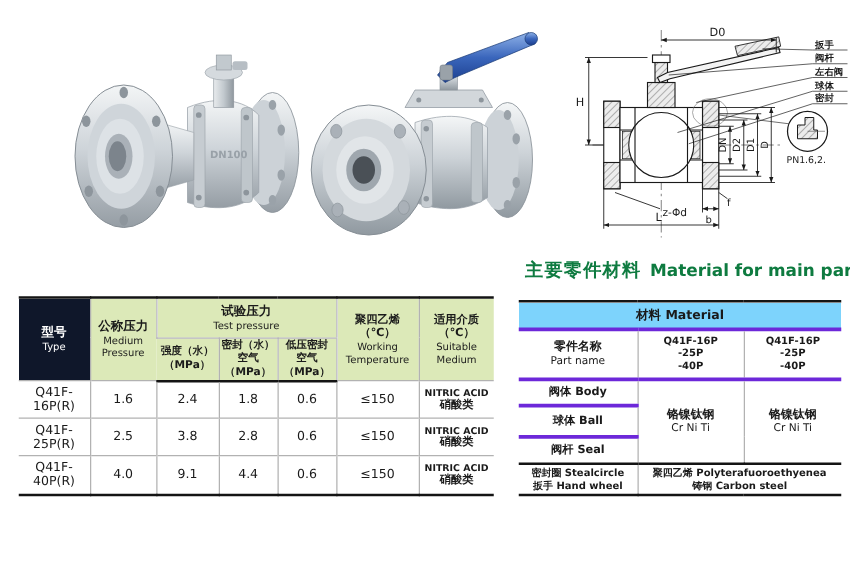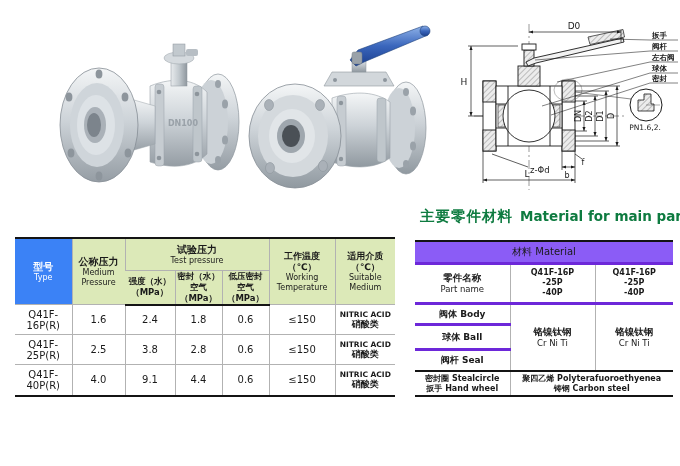--- a/index.html
+++ b/index.html
@@ -12,33 +12,33 @@
   .sec-title .en{font-size:13.5px;margin-left:7px;letter-spacing:0px;}
   
   table{border-collapse:collapse;table-layout:fixed;position:absolute;background:#fff;}
   td{overflow:hidden;text-align:center;vertical-align:middle;padding:0 1px;}
   .spec-table{left:15px;top:237px;width:380px;border-top:2px solid #141414;border-bottom:2px solid #141414;}
   .spec-table td{border-left:1px solid #b2b2b2;}
   .spec-table td:first-child{border-left:none;}
   .spec-table thead td{background:#dce9b8;}
   .spec-table thead tr.h2 td{border-bottom:2px solid #141414;}
   .spec-table tbody td{border-top:1px solid #b2b2b2;font-size:10px;}
-  .spec-table td.type-head{background:#3b82f6;color:#ffffff;}
+  .spec-table td.type-head{background:#0f172a;color:#ffffff;}
   .zh-b{font-weight:bold;font-size:10px;line-height:13px;}
   .zh-b2{font-weight:bold;font-size:9px;line-height:11px;}
   .en-s{font-weight:normal;font-size:8px;line-height:10px;}
   .sub-l{font-weight:bold;font-size:8.5px;line-height:11px;}
   .model-cell{font-weight:normal;font-size:9px;margin-top:42px;}
   .med-en{font-weight:bold;font-size:7.5px;line-height:9px;}
   .med-zh{font-weight:bold;font-size:9px;line-height:11px;}
   .mat-table{left:415px;top:240px;width:258px;border-top:2px solid #141414;border-bottom:2px solid #141414;}
   .mat-table td{border-left:1px solid #b2b2b2;border-top:3px solid #6d28d9;}
   .mat-table td:first-child{border-left:none;}
   .mat-table tr:first-child td{border-top:none;}
-  .mat-table tr.mat-h td{background:#8b5cf6;border-bottom:2px solid #141414;font-weight:normal;font-size:10px;}
+  .mat-table tr.mat-h td{background:#7dd3fc;border-bottom:2px solid #141414;font-weight:bold;font-size:10px;}
   .mat-table tr.mat-last td{border-top:2px solid #141414;}
   .mat-zh{font-weight:bold;font-size:9.5px;line-height:12px;}
   .mat-en{font-size:8.5px;line-height:11px;}
   .mat-line{font-weight:bold;font-size:9px;line-height:12px;}
   .mat-small{font-size:8px;line-height:10px;font-weight:bold;}
   svg{display:block;}
   svg text{font-family:"DejaVu Sans","Liberation Sans",sans-serif;}
 </style>
 </head>
 <body>
@@ -283,21 +283,21 @@
         <td rowspan="2">
           <div class="zh-b">公称压力</div>
           <div class="en-s">Medium</div>
           <div class="en-s">Pressure</div>
         </td>
         <td colspan="3" style="border-bottom:1px solid #b2b2b2">
           <div class="zh-b">试验压力</div>
           <div class="en-s">Test pressure</div>
         </td>
         <td rowspan="2">
-          <div class="zh-b2">工作温度（℃）</div>
+          <div class="zh-b2">聚四乙烯（℃）</div>
           <div class="en-s">Working</div>
           <div class="en-s">Temperature</div>
         </td>
         <td rowspan="2">
           <div class="zh-b2">适用介质（℃）</div>
           <div class="en-s">Suitable</div>
           <div class="en-s">Medium</div>
         </td>
       </tr>
       <tr class="h2" style="height:33px">

